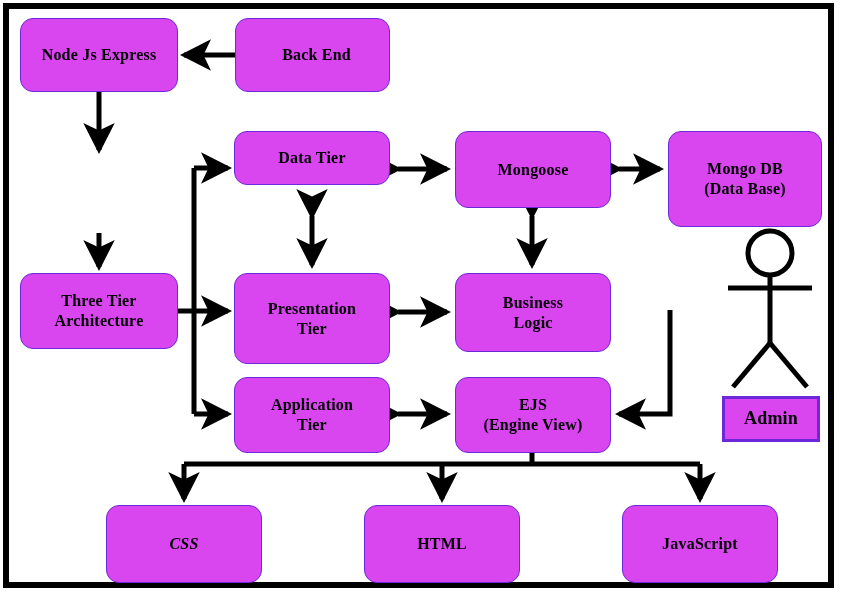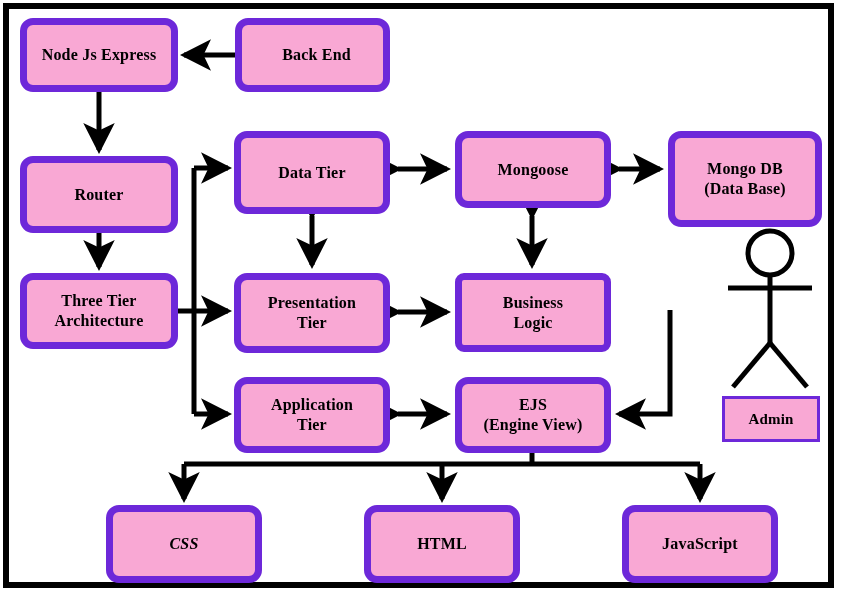--- a/index.html
+++ b/index.html
@@ -21,38 +21,38 @@
     top: 3px;
     width: 831px;
     height: 585px;
     border: 6px solid #000000;
     box-sizing: border-box;
     background: #ffffff;
   }
   .node {
     position: absolute;
     box-sizing: border-box;
-    border: 7px solid #6d28d9;
+    border: 1px solid #6d28d9;
     border-radius: 13px;
-    background: #f9a8d4;
+    background: #d946ef;
     display: flex;
     align-items: center;
     justify-content: center;
     text-align: center;
     font-weight: bold;
     font-size: 16px;
     line-height: 1.22;
     color: #000000;
     z-index: 5;
     letter-spacing: 0.2px;
   }
   .node.square {
     border-radius: 0;
     border-width: 3px;
-    font-size: 15px;
+    font-size: 18px;
   }
   .node .lbl {
     display: block;
     padding: 0 4px;
   }
   svg#wires {
     position: absolute;
     left: 0;
     top: 0;
     width: 843px;
@@ -138,45 +138,42 @@
   </svg>
 
   <div class="node" style="left:20px;top:18px;width:158px;height:74px;">
     <span class="lbl">Node Js Express</span>
   </div>
 
   <div class="node" style="left:235px;top:18px;width:155px;height:74px;padding-left:8px;">
     <span class="lbl">Back End</span>
   </div>
 
-  <div class="node" style="left:20px;top:156px;width:158px;height:77px;">
-    <span class="lbl">Router</span>
-  </div>
 
-  <div class="node" style="left:234px;top:131px;width:156px;height:83px;">
+  <div class="node" style="left:234px;top:131px;width:156px;height:54px;">
     <span class="lbl">Data Tier</span>
   </div>
 
   <div class="node" style="left:455px;top:131px;width:156px;height:77px;align-items:center;">
     <span class="lbl">Mongoose</span>
   </div>
 
   <div class="node" style="left:668px;top:131px;width:154px;height:96px;">
     <span class="lbl">Mongo DB<br>(Data Base)</span>
   </div>
 
   <div class="node" style="left:20px;top:273px;width:158px;height:76px;">
     <span class="lbl">Three Tier<br>Architecture</span>
   </div>
 
-  <div class="node" style="left:234px;top:273px;width:156px;height:80px;">
+  <div class="node" style="left:234px;top:273px;width:156px;height:91px;">
     <span class="lbl">Presentation<br>Tier</span>
   </div>
 
-  <div class="node" style="left:455px;top:273px;width:156px;height:79px;border-radius:9px;">
+  <div class="node" style="left:455px;top:273px;width:156px;height:79px;">
     <span class="lbl">Business<br>Logic</span>
   </div>
 
   <div class="node" style="left:234px;top:377px;width:156px;height:76px;">
     <span class="lbl">Application<br>Tier</span>
   </div>
 
   <div class="node" style="left:455px;top:377px;width:156px;height:76px;">
     <span class="lbl">EJS<br>(Engine View)</span>
   </div>

